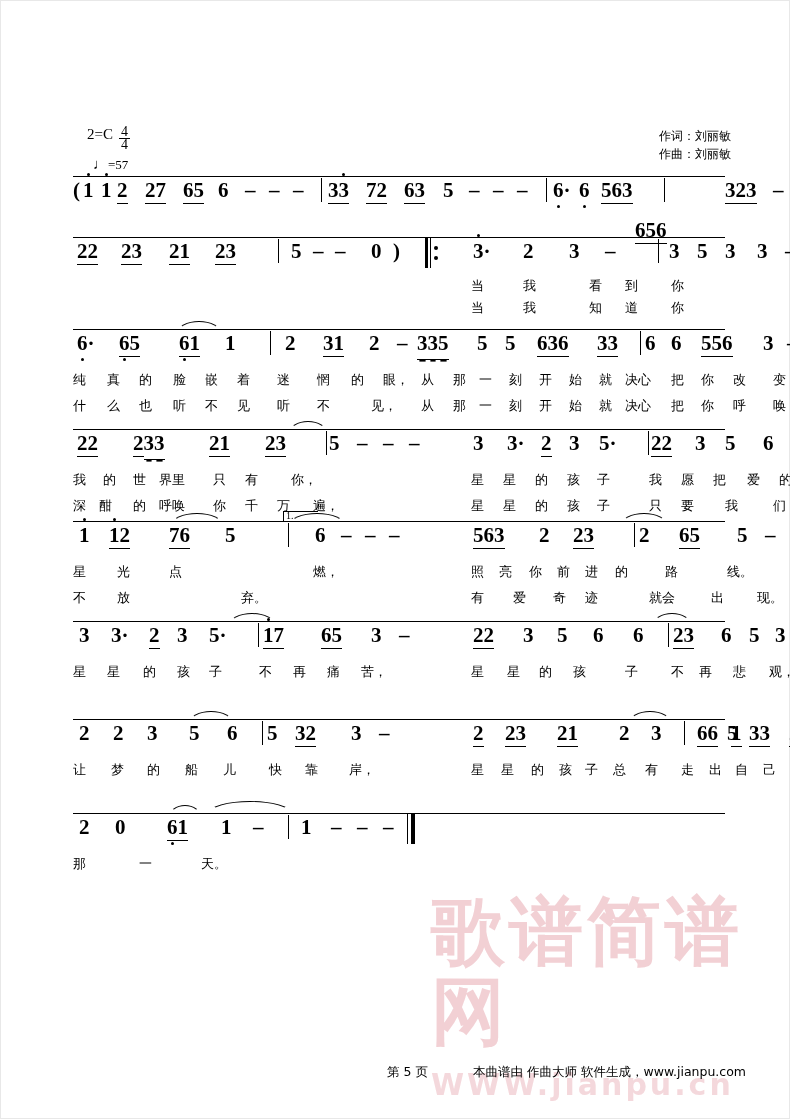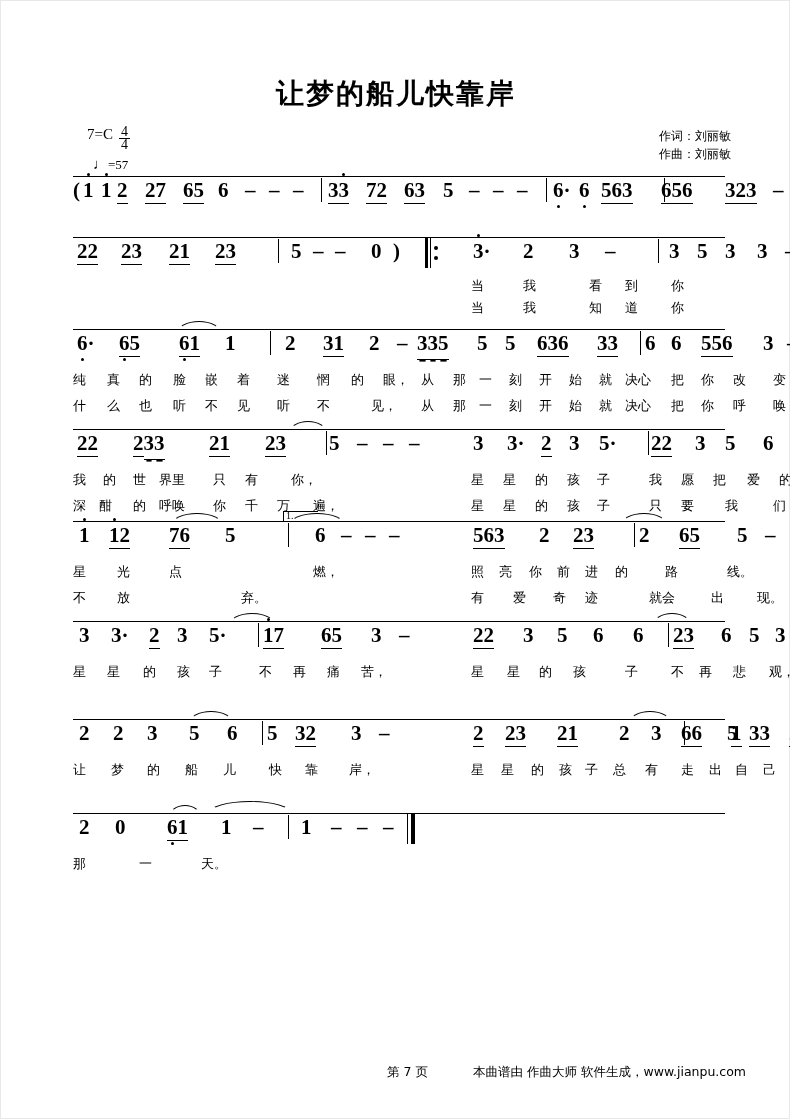--- a/index.html
+++ b/index.html
@@ -164,25 +164,24 @@
     font-size:12.5px;
   }
   .footer .pageno{position:absolute;left:386px;}
   .footer .gen{position:absolute;left:472px;}
 </style>
 </head>
 <body>
 
 <div class="page">
 
-  <div class="title">让梦的船儿快靠岸</div>
 
   <div class="key-block">
     <div class="key-line">
-      <span class="key-text">7=C</span>
+      <span class="key-text">2=C</span>
       <span class="timesig">
         <span class="num">4</span>
         <span>4</span>
       </span>
     </div>
   </div>
   <div class="tempo">
     <span class="note">♩</span><span>=57</span>
   </div>
 
@@ -210,21 +209,21 @@
       <span class="seg" style="left:331px;"><span class="under1">6</span><span class="under1">3</span></span>
       <span class="seg" style="left:370px;">5</span>
       <span class="seg" style="left:396px;">–</span>
       <span class="seg" style="left:420px;">–</span>
       <span class="seg" style="left:444px;">–</span>
       <span class="seg" style="left:468px;"><span class="bar"></span></span>
       <span class="seg" style="left:480px;"><span class="dotbelow">6</span>·</span>
       <span class="seg" style="left:506px;"><span class="dotbelow">6</span></span>
       <span class="seg" style="left:528px;"><span class="under1">5</span><span class="under1">6</span><span class="under1">3</span></span>
       <span class="seg" style="left:586px;"><span class="bar"></span></span>
-      <span class="seg" style="left:588px;"><span class="under1">6</span><span class="under1">5</span><span class="under1">6</span></span>
+      <span class="seg" style="left:562px;margin-top:40px;"><span class="under1">6</span><span class="under1">5</span><span class="under1">6</span></span>
       <span class="seg" style="left:652px;"><span class="under1">3</span><span class="under1">2</span><span class="under1">3</span></span>
       <span class="seg" style="left:700px;">–</span>
 
     </div>
   </div>
 
   <div class="system" style="top:236px;height:72px;">
     <div class="topline"></div>
     <div class="notes">
       <span class="seg" style="left:4px;"><span class="under1">2</span><span class="under1">2</span></span>
@@ -530,21 +529,21 @@
       <span class="seg" style="left:194px;">5</span>
       <span class="seg" style="left:222px;"><span class="under1">3</span><span class="under1">2</span></span>
       <span class="seg" style="left:278px;">3</span>
       <span class="seg" style="left:306px;">–</span>
       <span class="seg" style="left:400px;"><span class="under1">2</span></span>
       <span class="seg" style="left:432px;"><span class="under1">2</span><span class="under1">3</span></span>
       <span class="seg" style="left:484px;"><span class="under1">2</span><span class="under1">1</span></span>
       <span class="seg" style="left:546px;">2</span>
       <span class="seg" style="left:578px;">3</span>
       <span class="seg" style="left:606px;"><span class="bar"></span></span>
-      <span class="seg" style="left:608px;"><span class="under1">6</span><span class="under1">6</span></span>
+      <span class="seg" style="left:624px;"><span class="under1">6</span><span class="under1">6</span></span>
       <span class="seg" style="left:654px;">5</span>
       <span class="seg" style="left:676px;"><span class="under1">3</span><span class="under1">3</span></span>
       <span class="seg" style="left:716px;"><span class="under1">2</span></span>
 
     </div>
     <div class="notes" style="left:auto;right:-46px;width:40px;">
       <span class="seg" style="left:0px;"><span class="under1">1</span></span>
     </div>
     <div class="lyric" style="top:42px;">
       <span class="ly" style="left:0px;">让</span>
@@ -589,19 +588,23 @@
       <span class="thin"></span>
         <span class="thick"></span>
     </div>
     <div class="lyric" style="top:42px;">
       <span class="ly" style="left:0px;">那</span>
         <span class="ly" style="left:66px;">一</span>
         <span class="ly" style="left:128px;">天。</span>
     </div>
   </div>
 
+  <div class="watermark">
+    <div>歌谱简谱网</div>
+    <div class="wm-sub">WWW.jianpu.cn</div>
+  </div>
 
   <div class="footer">
-    <span class="pageno">第 7 页</span>
+    <span class="pageno">第 5 页</span>
     <span class="gen">本曲谱由 作曲大师 软件生成，www.jianpu.com</span>
   </div>
 
 </div>
 
 </body></html>

